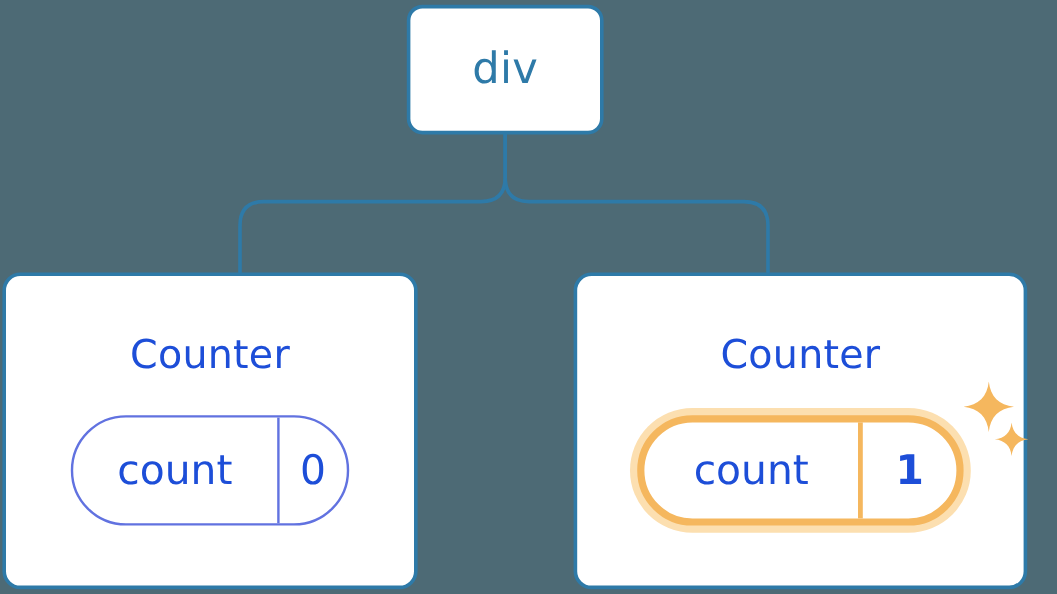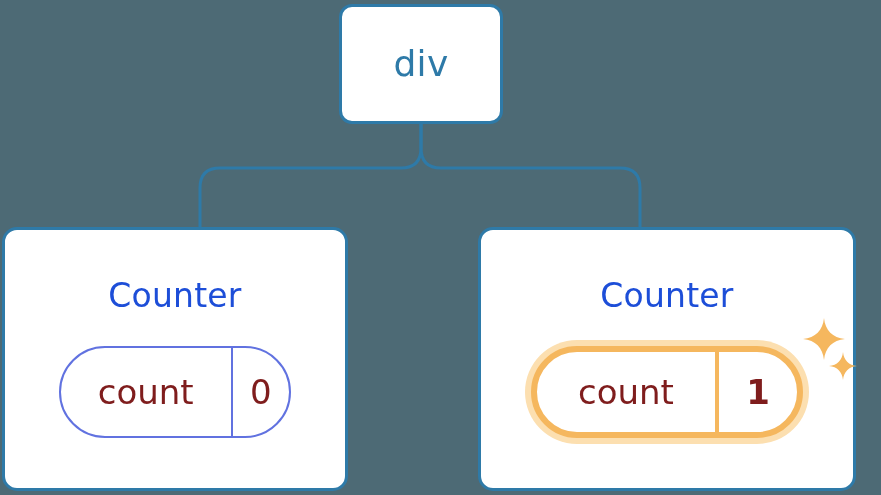--- a/index.html
+++ b/index.html
@@ -30,21 +30,21 @@
     height: 495px;
     pointer-events: none;
   }
 
   
   .root-node {
     position: absolute;
     left: 339px;
     top: 4px;
     width: 164px;
-    height: 120px;
+    height: 108px;
     background: #ffffff;
     border: 3px solid #2e7aa8;
     border-radius: 13px;
     box-sizing: border-box;
     display: flex;
     align-items: center;
     justify-content: center;
   }
   .root-label {
     color: #2e7aa8;
@@ -124,21 +124,21 @@
   .pill.highlight .pill-val {
     width: 78px;
   }
 
   .pill-key,
   .pill-val {
     display: flex;
     align-items: center;
     justify-content: center;
     box-sizing: border-box;
-    color: #7f1d1d;
+    color: #1d4ed8;
     line-height: 1;
   }
   .pill-key {
     font-size: 34px;
     font-weight: 400;
   }
   .pill-val {
     font-size: 34px;
     font-weight: 400;
   }

